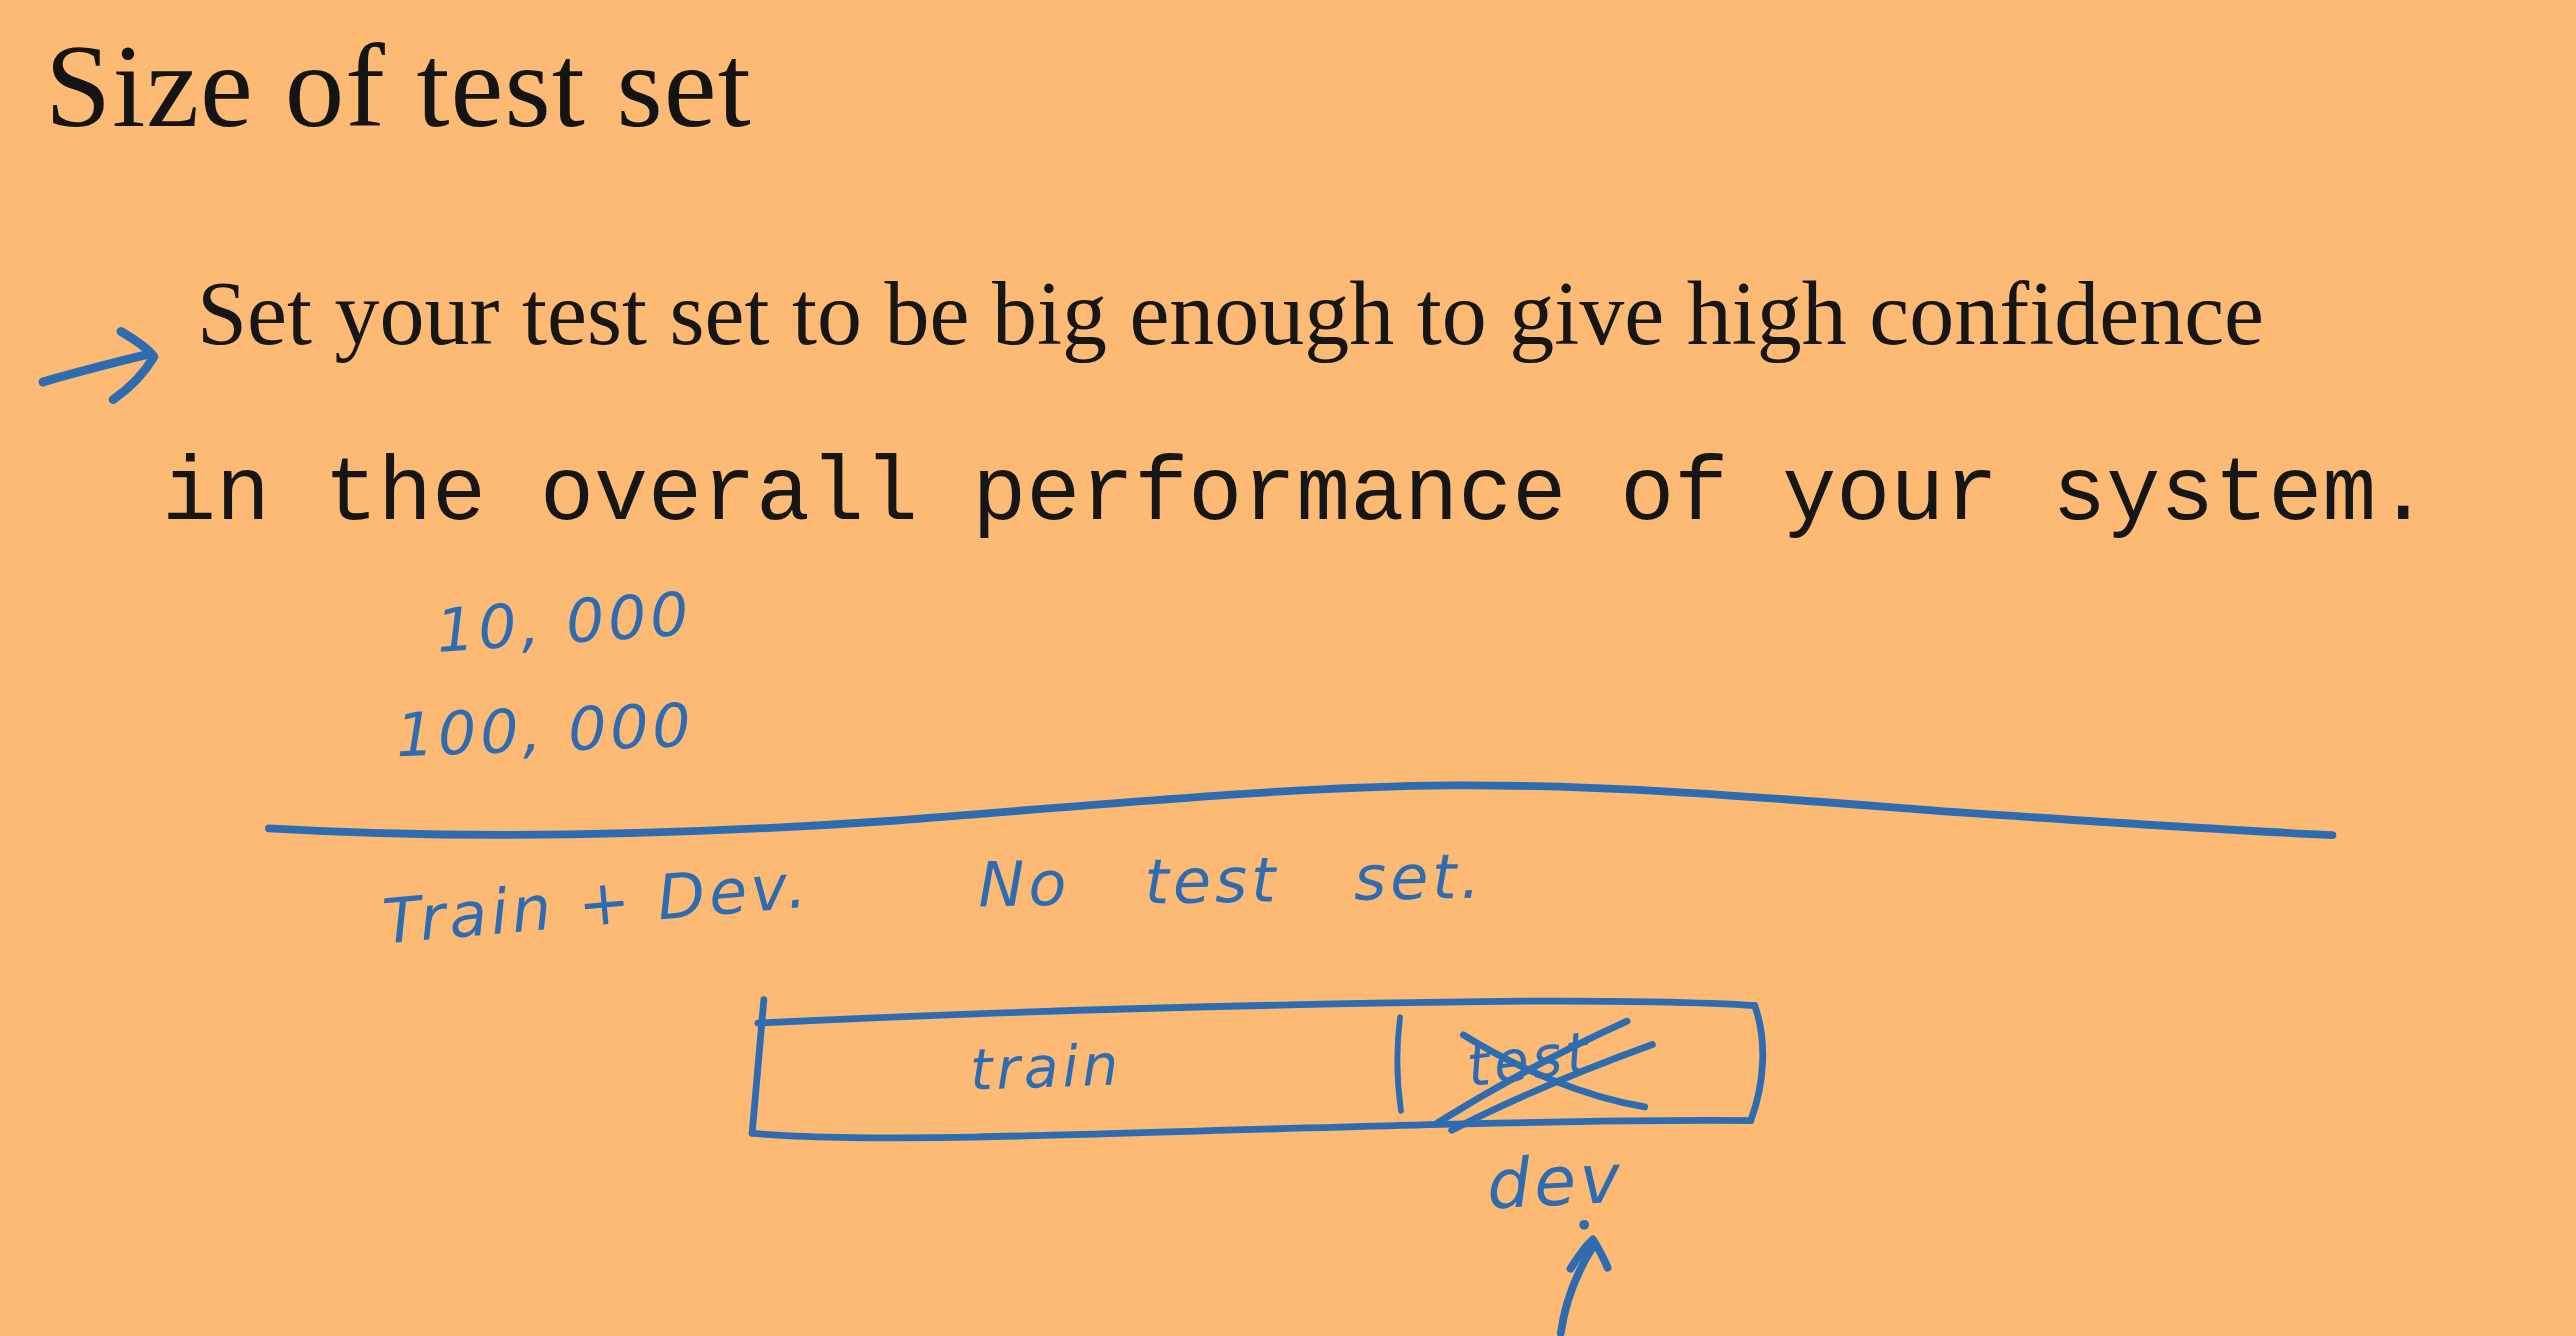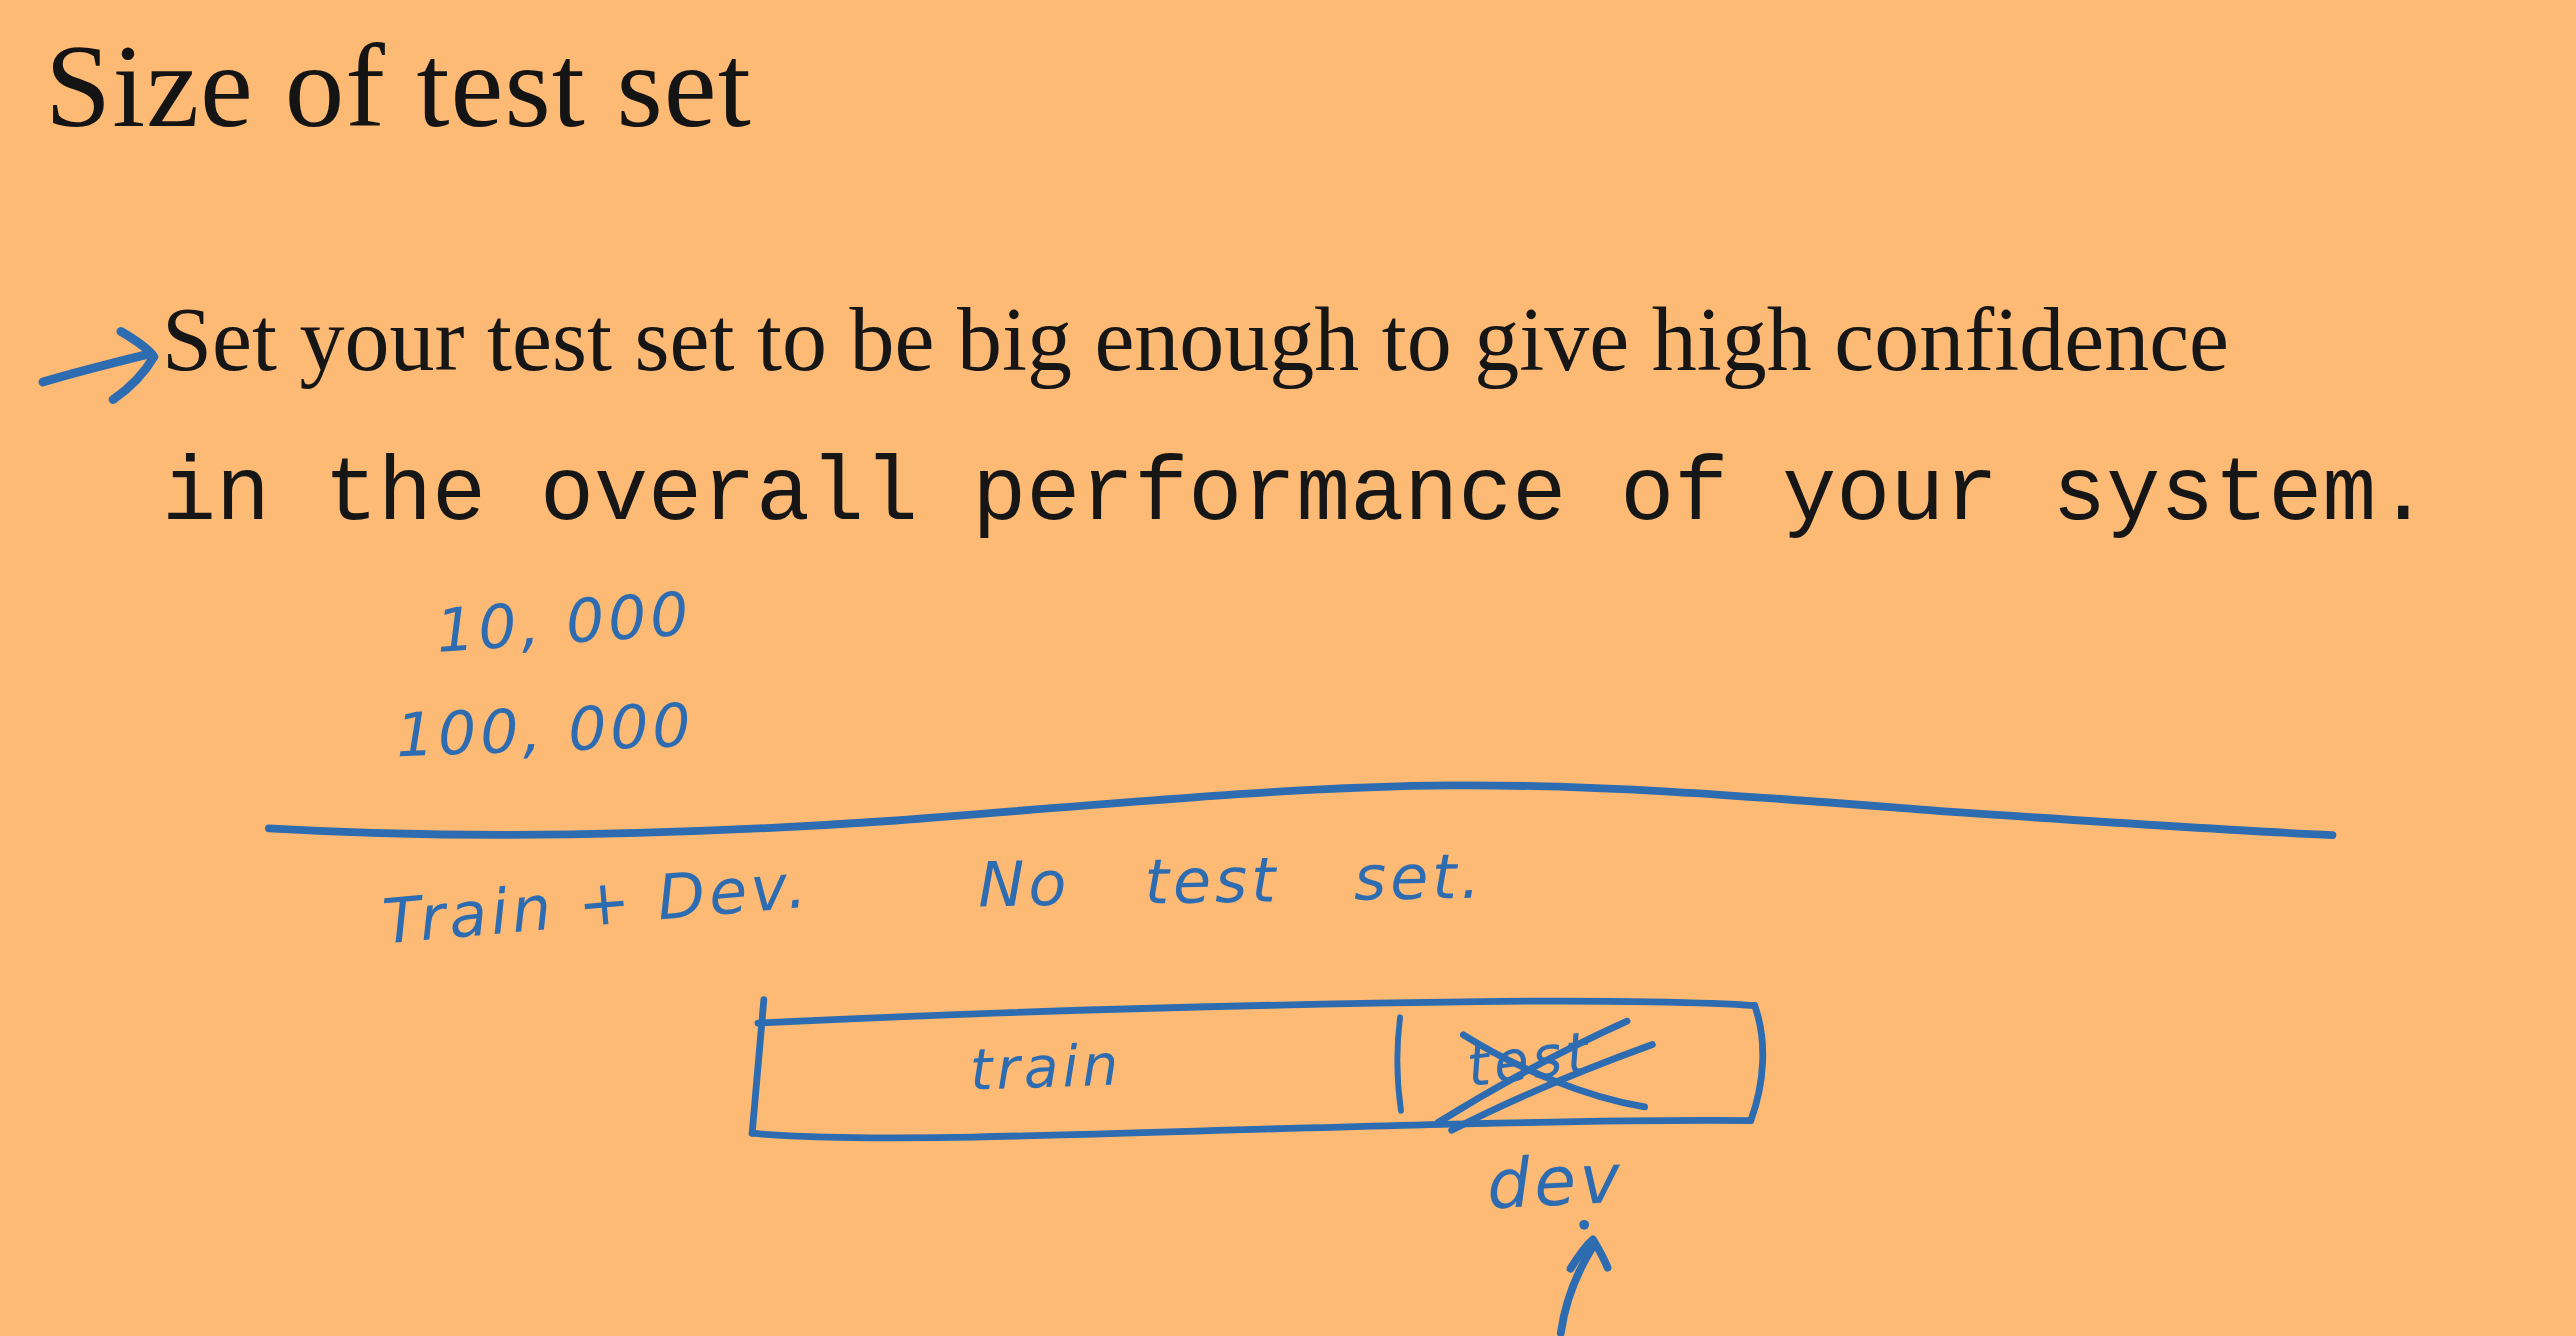--- a/index.html
+++ b/index.html
@@ -26,21 +26,21 @@
     letter-spacing: 1px;
     white-space: nowrap;
   }
   .bullet-line {
     left: 162px;
     font-size: 90px;
     line-height: 1;
     color: #161616;
     white-space: nowrap;
   }
-  .bullet-line-1 { top: 295px; }
+  .bullet-line-1 { top: 269px; margin-left: 35px; }
   .bullet-line-2 { top: 450px; font-family: Liberation Mono, monospace; }
 
   
   .ink {
     font-family: "DejaVu Sans", sans-serif;
     font-style: italic;
     color: #2e6cb2;
     white-space: nowrap;
     line-height: 1;
     letter-spacing: 3.9px;

